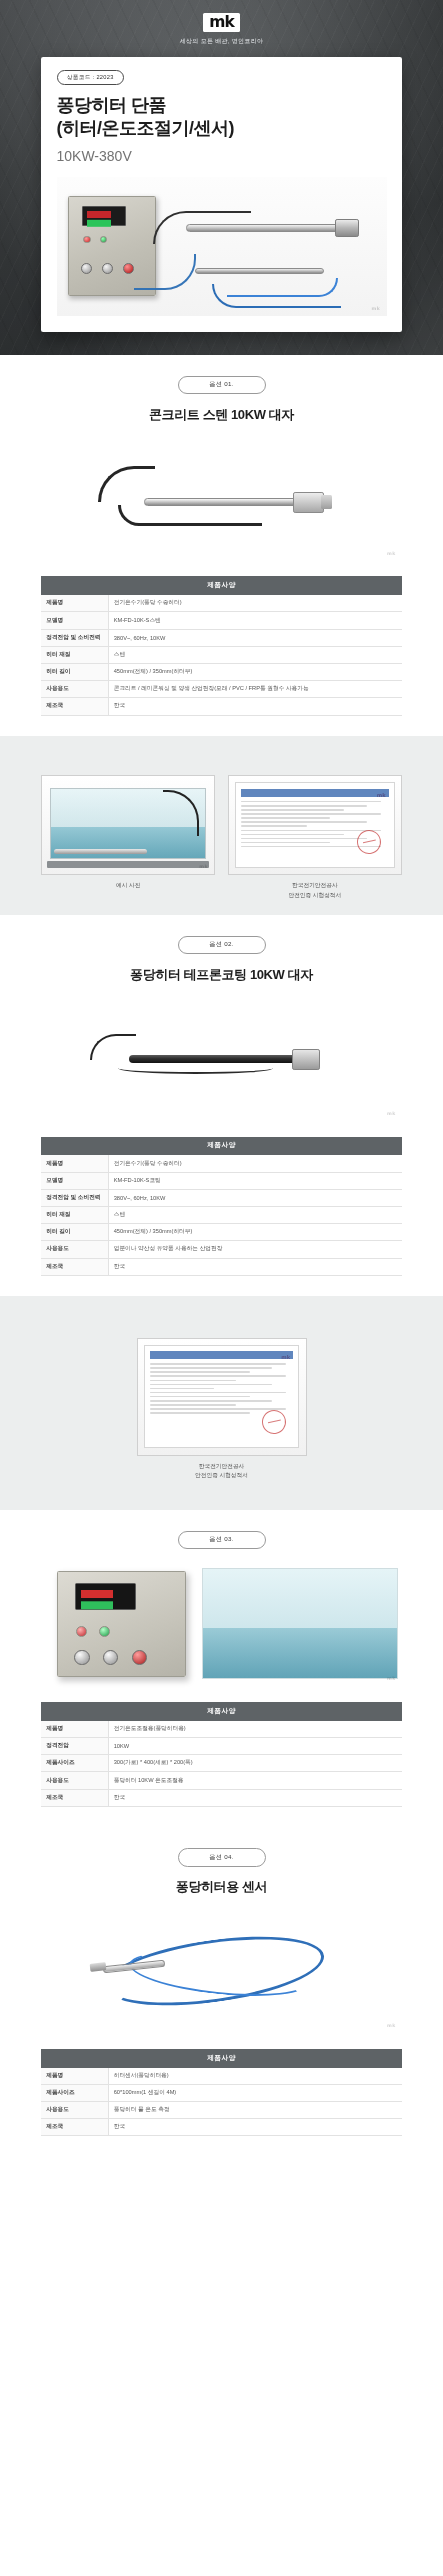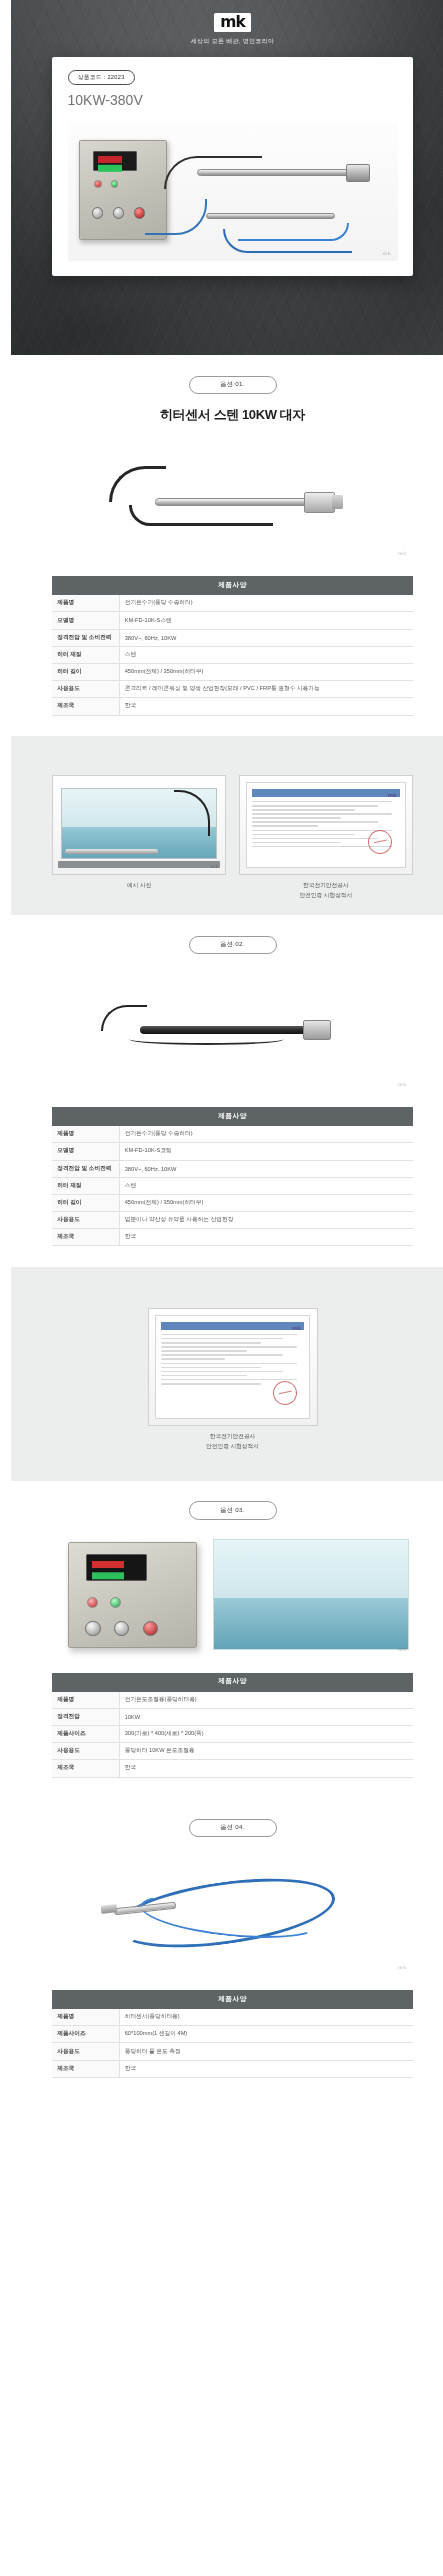--- a/index.html
+++ b/index.html
@@ -4,21 +4,21 @@
 <style>
   * { box-sizing: border-box; }
   body {
     margin: 0;
     padding: 0;
     width: 443px;
     background: #ffffff;
     font-family: "Liberation Sans", sans-serif;
     color: #333;
   }
-  .page { width: 369px; position: relative; margin-left: 11px; }
+  .page { width: 369px; position: relative; }
 
   
   .hero {
     position: relative;
     width: 443px;
     height: 355px;
     background: linear-gradient(160deg, #6b6f72 0%, #4d5153 35%, #3e4244 70%, #55595b 100%);
     overflow: hidden;
   }
   .hero-bg-streaks {
@@ -439,20 +439,24 @@
     <div class="hero-bg-streaks"></div>
     <div class="hero-vignette"></div>
 
     <div class="brand">
       <div class="brand-logo">mk</div>
       <div class="brand-tag">세상의 모든 배관, 명인코리아</div>
     </div>
 
     <div class="hero-card">
       <div class="code-pill">상품코드 : 22023</div>
+      <div class="hero-title">
+        <div>퐁당히터 단품</div>
+        <div>(히터/온도조절기/센서)</div>
+      </div>
       <div class="hero-sub">10KW-380V</div>
 
       <div class="hero-photo">
         <div class="panel-box">
           <div class="panel-display"></div>
           <div class="panel-lamp lamp-1"></div>
           <div class="panel-lamp lamp-2"></div>
           <div class="panel-knob knob-1"></div>
           <div class="panel-knob knob-2"></div>
           <div class="panel-knob knob-3"></div>
@@ -464,21 +468,21 @@
         <div class="blue-wire"></div>
         <div class="blue-wire2"></div>
         <div class="panel-cable"></div>
         <div class="wm">mk</div>
       </div>
     </div>
   </div>
 
   <div class="sec">
     <div class="opt-pill">옵션 01.</div>
-    <div class="opt-title">히터센서 스텐 10KW 대자</div>
+    <div class="opt-title">콘크리트 스텐 10KW 대자</div>
 
     <div class="prod-photo">
       <div class="s1-cable"></div>
       <div class="s1-cable2"></div>
       <div class="s1-rod"></div>
       <div class="s1-head"></div>
       <div class="s1-cap"></div>
       <div class="wm">mk</div>
     </div>
 
@@ -558,20 +562,21 @@
         <div class="cap">
           <div>한국전기안전공사</div>
           <div>안전인증 시험성적서</div>
         </div>
       </div>
     </div>
   </div>
 
   <div class="sec">
     <div class="opt-pill">옵션 02.</div>
+    <div class="opt-title">퐁당히터 테프론코팅 10KW 대자</div>
 
     <div class="prod-photo">
       <div class="tf-cable"></div>
       <div class="tf-rod"></div>
       <div class="tf-head"></div>
       <div class="tf-loop"></div>
       <div class="wm">mk</div>
     </div>
 
     <div class="spec-wrap">
@@ -683,20 +688,21 @@
               <td class="v">한국</td>
             </tr>
         </tbody>
       </table>
     </div>
     <div class="spacer"></div>
   </div>
 
   <div class="sec">
     <div class="opt-pill">옵션 04.</div>
+    <div class="opt-title">퐁당히터용 센서</div>
 
     <div class="prod-photo">
       <div class="sensor-wire"></div>
       <div class="sensor-wire2"></div>
       <div class="sensor-probe"></div>
       <div class="sensor-tip"></div>
       <div class="wm">mk</div>
     </div>
 
     <div class="spec-wrap">

